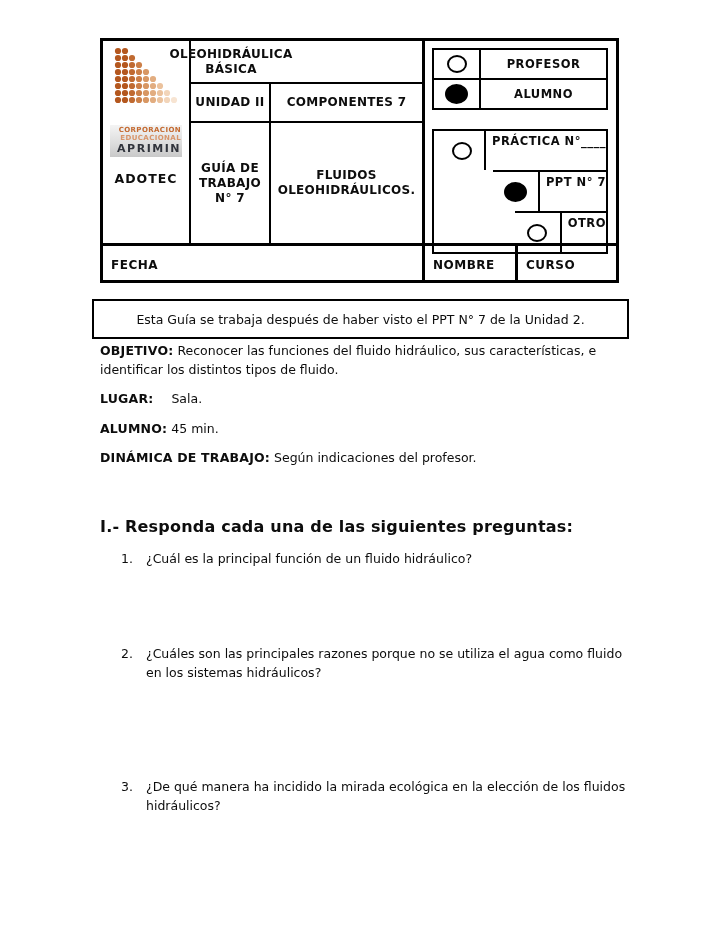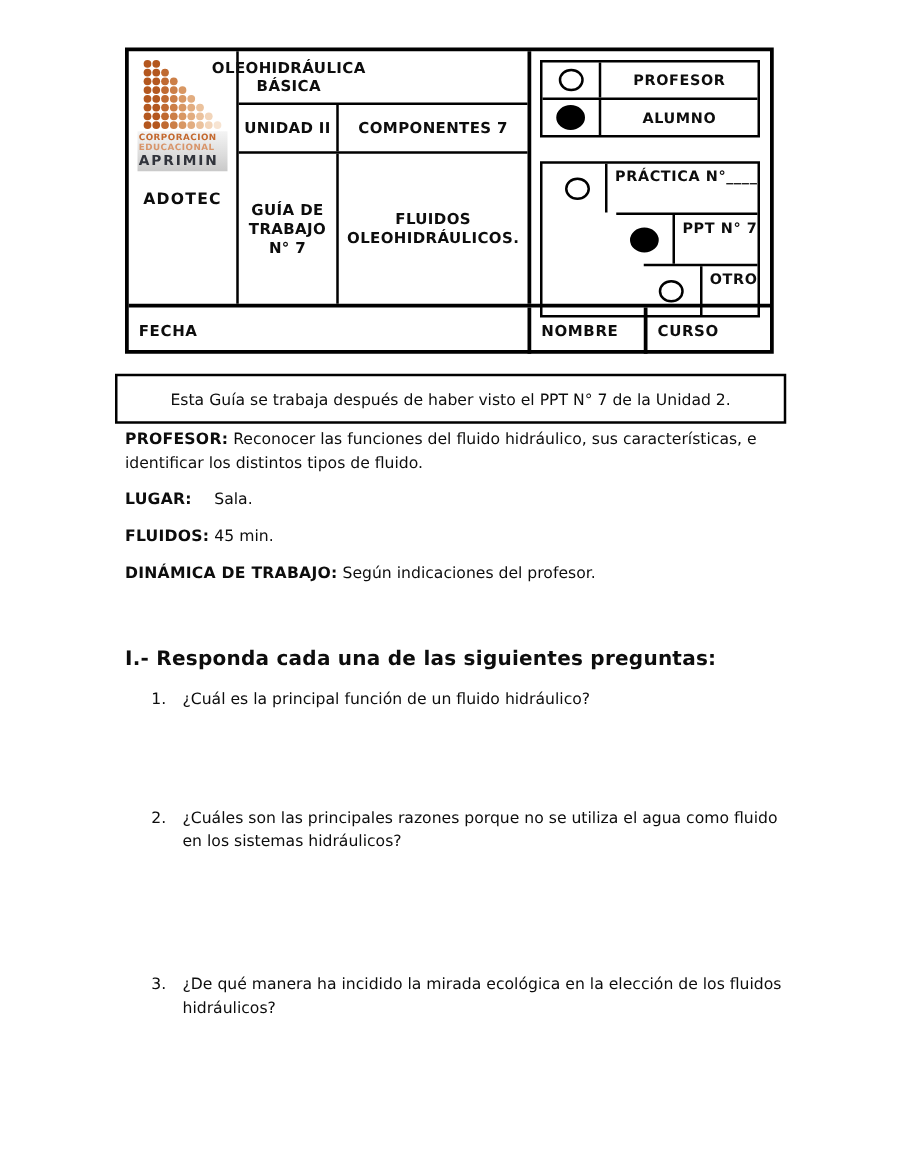--- a/index.html
+++ b/index.html
@@ -28,23 +28,23 @@
     grid-template-columns: 88px 80px 151px 1fr;
     height: 202px;
   }
   .logo-cell {
     border-right: 2px solid #000;
     padding-top: 6px;
     display: flex; flex-direction: column; align-items: center;
   }
   .logo-dots { display: block; margin-left: 2px; }
   .wordmark {
-    margin-top: 0;
+    margin-top: 20px;
     width: 72px;
-    text-align: left;
+    text-align: right;
     background: linear-gradient(180deg, #f4f4f4 0%, #dcdcdc 60%, #c9c9c9 100%);
     padding: 1px 1px 2px 1px;
   }
   .corp-line1 { font-size: 7px; font-weight: bold; letter-spacing: 0.4px; color: #c4692f; line-height: 8px; }
   .corp-line2 { font-size: 7px; font-weight: bold; letter-spacing: 0.4px; color: #d8956a; line-height: 8px; }
   .brand-name { font-size: 11px; font-weight: bold; letter-spacing: 1.5px; color: #31343c; line-height: 13px; }
   .adotec { margin-top: 14px; font-size: 12.5px; font-weight: bold; letter-spacing: 1px; }
 
   .mid-grid {
     grid-column: 2 / span 2;
@@ -265,29 +265,29 @@
       <div class="cell">CURSO</div>
     </div>
   </div>
 
   <div class="notice-box">
     <span>Esta Guía se trabaja después de haber visto el PPT N° 7 de la Unidad 2.</span>
   </div>
 
   <div class="content">
     <p class="para objetivo">
-      <b>PROFESOR:</b>
+      <b>OBJETIVO:</b>
       <span>Reconocer  las funciones del fluido hidráulico, sus características, e identificar los distintos tipos de fluido.</span>
     </p>
     <p class="para lugar">
       <b>LUGAR:</b>
       <span class="gap-left">Sala.</span>
     </p>
     <p class="para tiempo">
-      <b>FLUIDOS:</b>
+      <b>ALUMNO:</b>
       <span>45 min.</span>
     </p>
     <p class="para dinamica">
       <b>DINÁMICA DE TRABAJO:</b>
       <span>Según indicaciones del profesor.</span>
     </p>
 
     <h3 class="q-heading">I.- Responda cada una de las siguientes preguntas:</h3>
 
     <div class="q-item q1">

